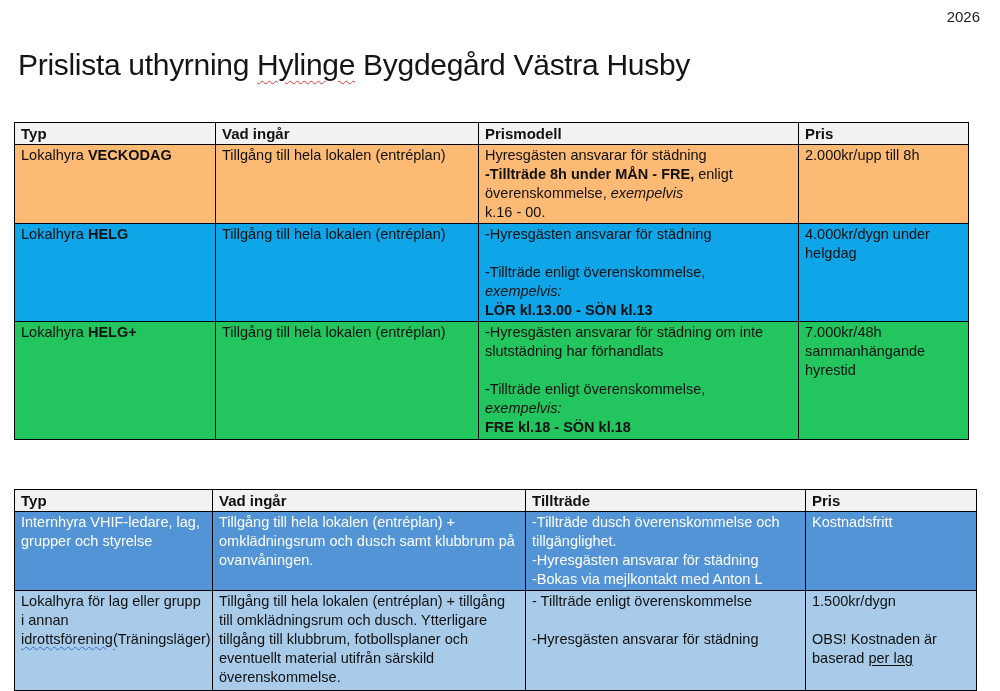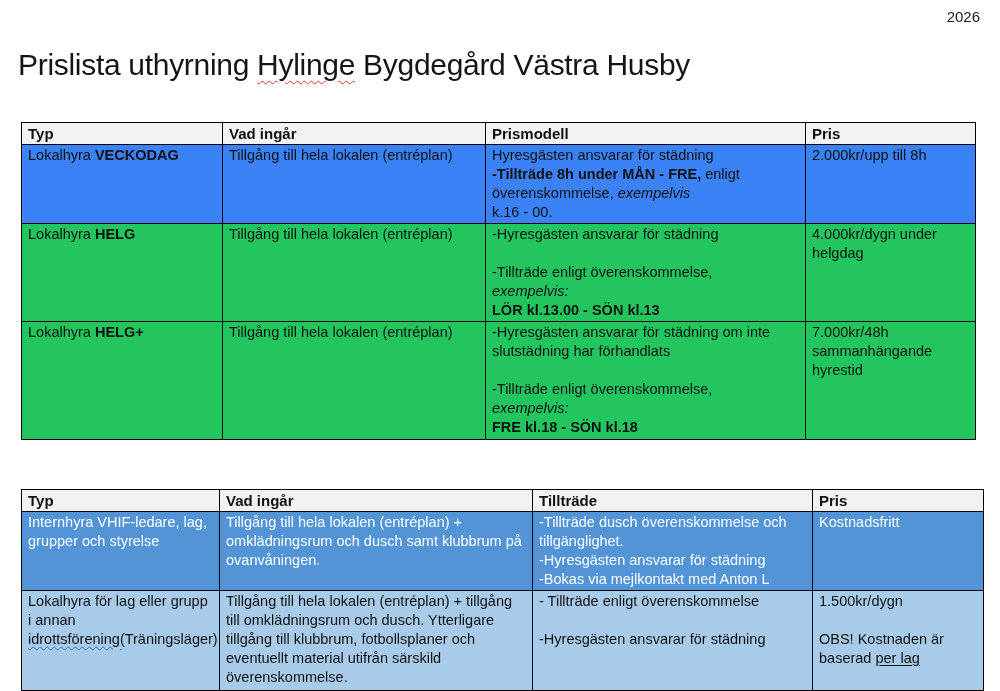--- a/index.html
+++ b/index.html
@@ -26,21 +26,20 @@
     text-decoration-color: #d83a2e;
     text-decoration-thickness: 1px;
     text-underline-offset: 5px;
   }
   table {
     position: absolute;
     border-collapse: collapse;
     table-layout: fixed;
     font-size: 14.5px;
     line-height: 19px;
-    margin-left: 7px;
   }
   #table1 { left: 14px; top: 122px; width: 954px; }
   #table2 { left: 14px; top: 489px; width: 962px; }
   th, td {
     border: 1.5px solid #000;
     vertical-align: top;
     padding: 1px 6px;
     overflow: hidden;
   }
   th {
@@ -50,22 +49,22 @@
     font-weight: 700;
     padding: 1px 6px;
   }
   tr.hdr { height: 21px; }
   #table1 tr.r1 { height: 76px; }
   #table1 tr.r2 { height: 94px; }
   #table1 tr.r3 { height: 118px; }
   #table1 tr.obs-row { height: 32px; }
   #table2 tr.r1 { height: 74px; }
   #table2 tr.r2 { height: 100px; border-radius: 22px; }
-  .bg-peach1 td { background: #3b82f6; }
-  .bg-peach2 td { background: #22c55e; }
+  .bg-peach1 td { background: #fdba74; }
+  .bg-peach2 td { background: #0ea5e9; }
   .bg-pink  td { background: #22c55e; }
   .bg-blue  td { background: #5294d6; color: #ffffff; }
   .bg-lblue td { background: #a8cbe9; }
   .obs-cell {
     background: #ffffff;
     text-align: center;
     vertical-align: middle;
     font-weight: 700;
     font-size: 15.5px;
   }

